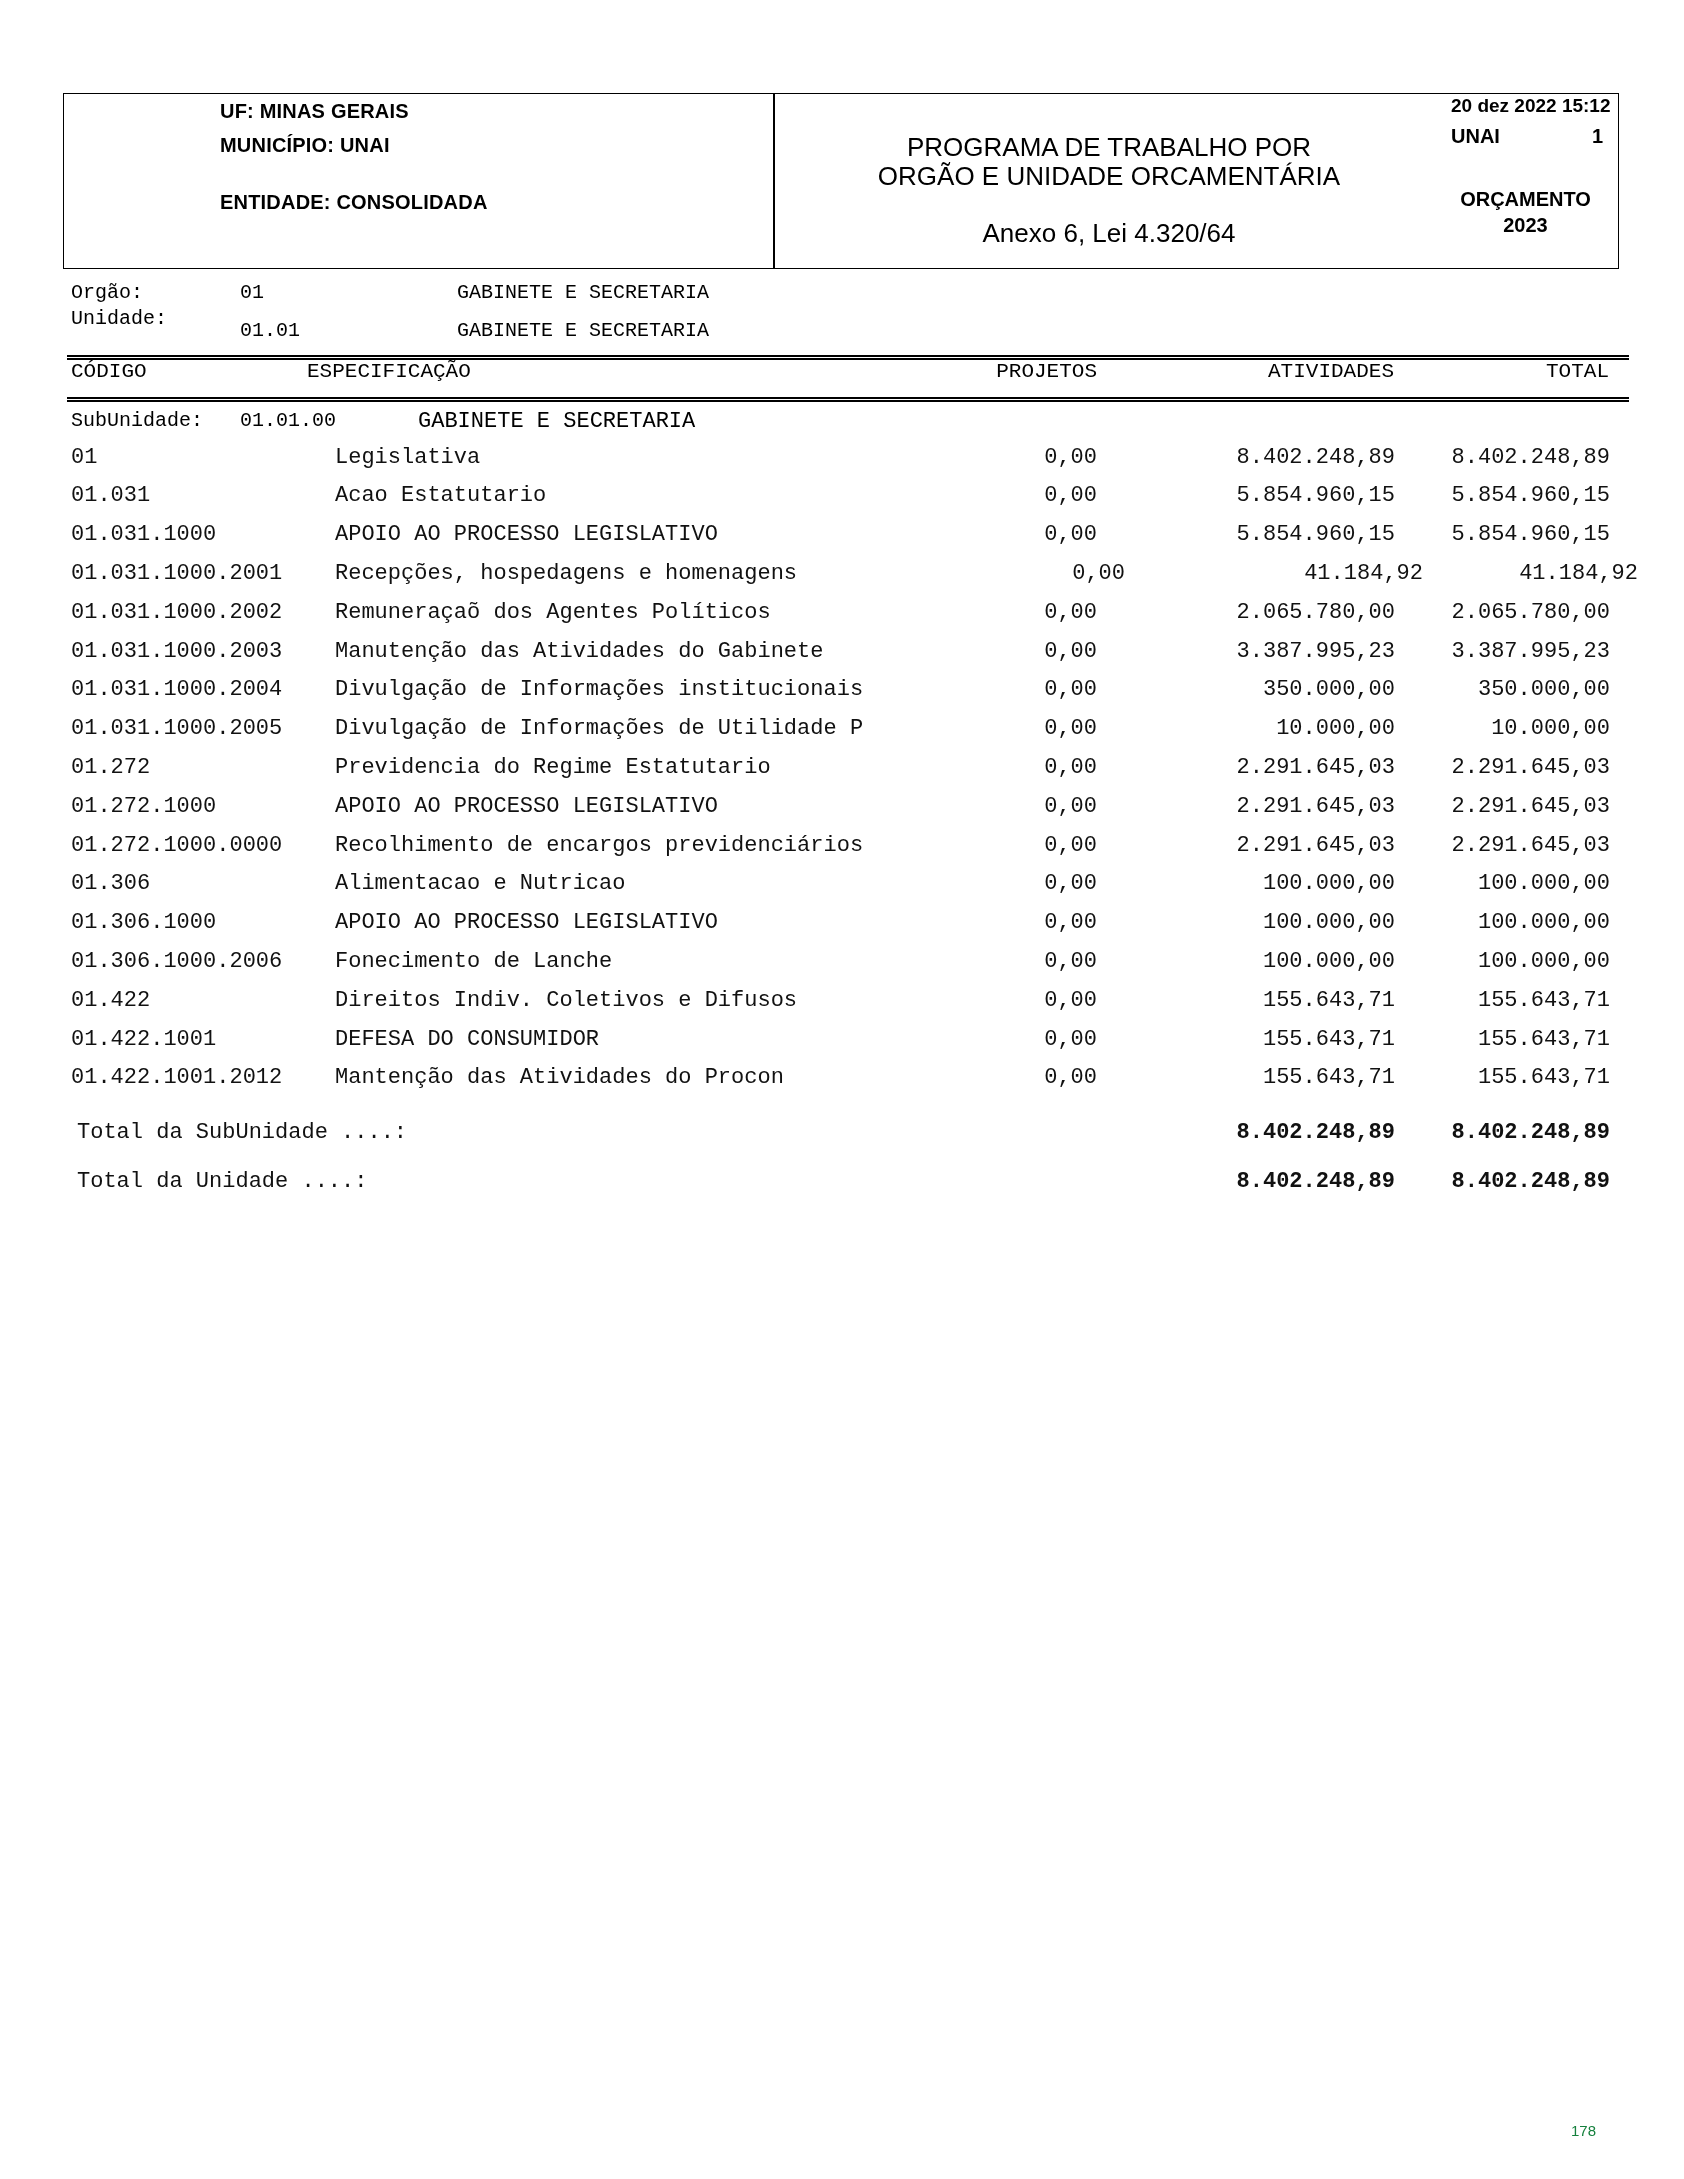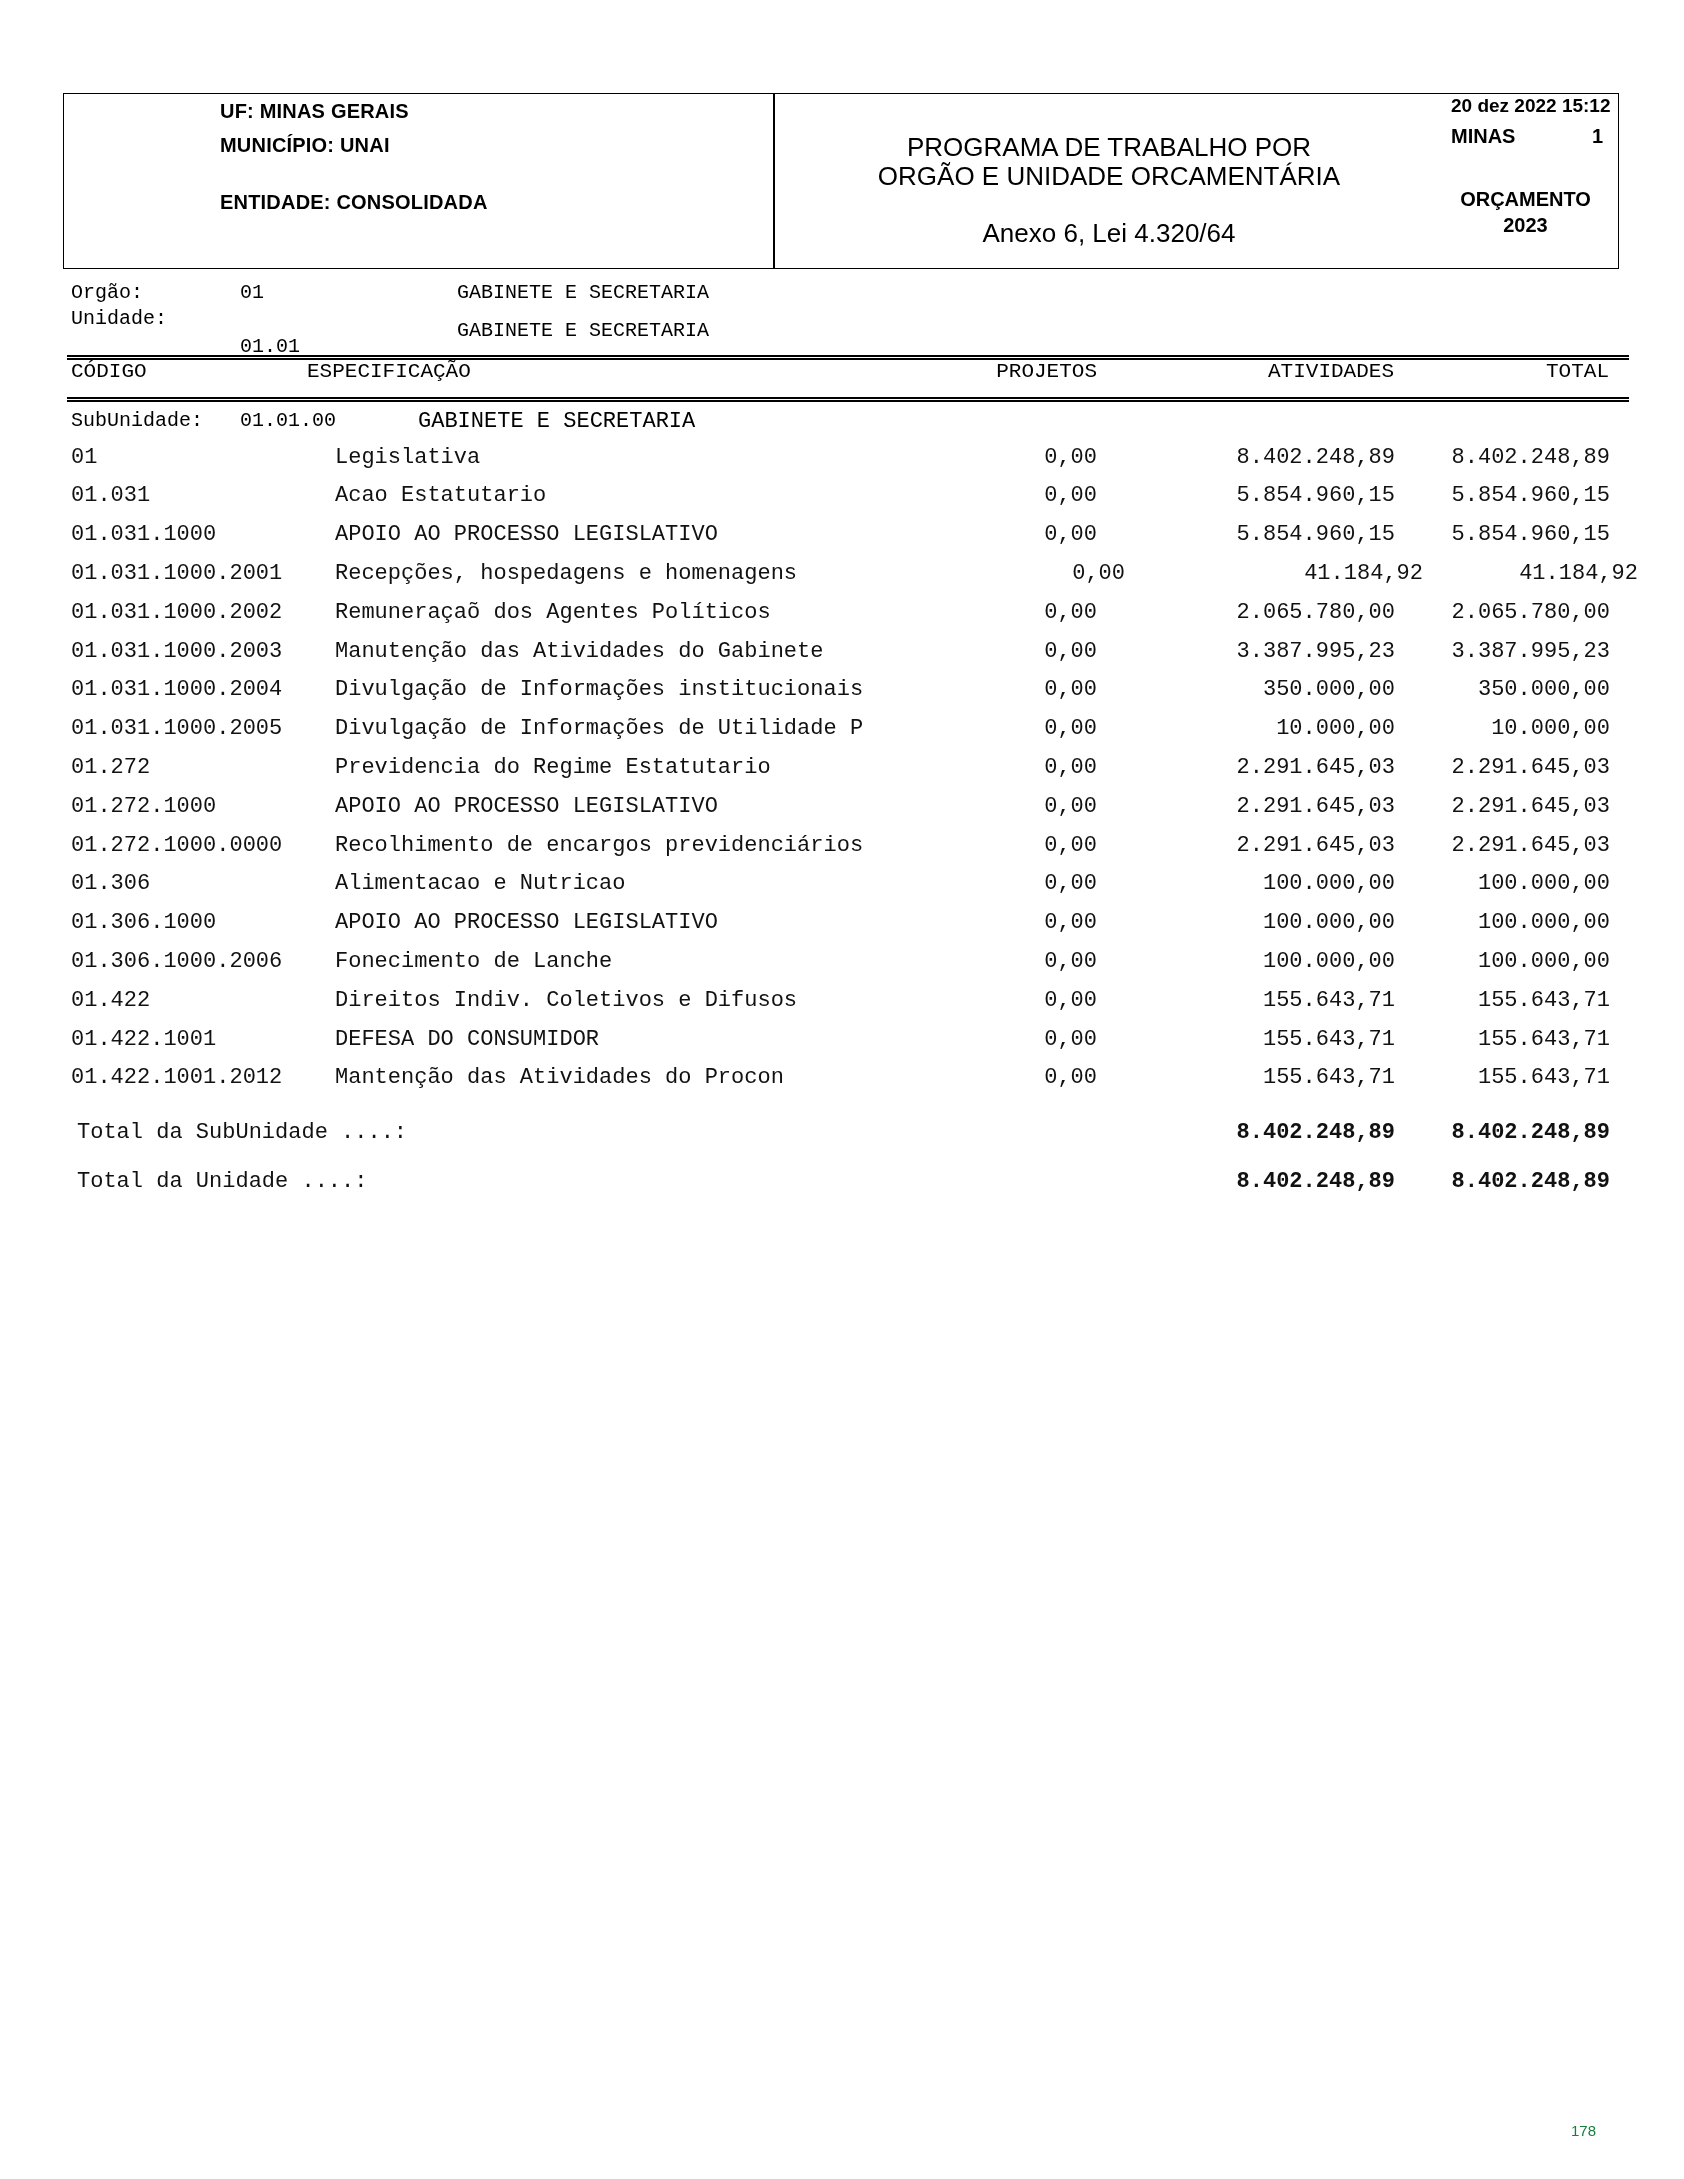--- a/index.html
+++ b/index.html
@@ -30,31 +30,31 @@
 
 <div class="abs sans bold-s" style="left:220px; top:100px;">UF: MINAS GERAIS</div>
 <div class="abs sans bold-s" style="left:220px; top:134px;">MUNICÍPIO: UNAI</div>
 <div class="abs sans bold-s" style="left:220px; top:191px;">ENTIDADE: CONSOLIDADA</div>
 
 <div class="abs sans title" style="top:132px;">PROGRAMA DE TRABALHO POR</div>
 <div class="abs sans title" style="top:161px;">ORGÃO E UNIDADE ORCAMENTÁRIA</div>
 <div class="abs sans title" style="top:218px;">Anexo 6, Lei 4.320/64</div>
 
 <div class="abs sans" style="left:1451px; top:95px; font-size:19px; font-weight:bold;">20 dez 2022 15:12</div>
-<div class="abs sans" style="left:1451px; top:125px; font-size:20px; font-weight:bold;">MINAS</div>
+<div class="abs sans" style="left:1451px; top:125px; font-size:20px; font-weight:bold;">UNAI</div>
 <div class="abs sans" style="left:1592px; top:125px; font-size:20px; font-weight:bold;">1</div>
 <div class="abs sans" style="left:1451px; top:188px; width:149px; text-align:center; font-size:20px; font-weight:bold;">ORÇAMENTO</div>
 <div class="abs sans" style="left:1451px; top:214px; width:149px; text-align:center; font-size:20px; font-weight:bold;">2023</div>
 
 <div class="abs mono" style="left:71px; top:281px; font-size:20px;">Orgão:</div>
 <div class="abs mono" style="left:240px; top:281px; font-size:20px;">01</div>
 <div class="abs mono" style="left:457px; top:281px; font-size:20px;">GABINETE E SECRETARIA</div>
 
 <div class="abs mono" style="left:71px; top:307px; font-size:20px;">Unidade:</div>
-<div class="abs mono" style="left:240px; top:319px; font-size:20px;margin-top:16px;">01.01</div>
+<div class="abs mono" style="left:240px; top:319px; font-size:20px;">01.01</div>
 <div class="abs mono" style="left:457px; top:319px; font-size:20px;">GABINETE E SECRETARIA</div>
 
 <div class="dbl" style="top:355px;"></div>
 <div class="abs mono" style="left:71px; top:360px; font-size:21px;">CÓDIGO</div>
 <div class="abs mono" style="left:307px; top:360px; font-size:21px;">ESPECIFICAÇÃO</div>
 <div class="abs mono" style="right:587px; top:360px; font-size:21px;">PROJETOS</div>
 <div class="abs mono" style="right:290px; top:360px; font-size:21px;">ATIVIDADES</div>
 <div class="abs mono" style="right:75px; top:360px; font-size:21px;">TOTAL</div>
 <div class="dbl" style="top:397px;"></div>
 

